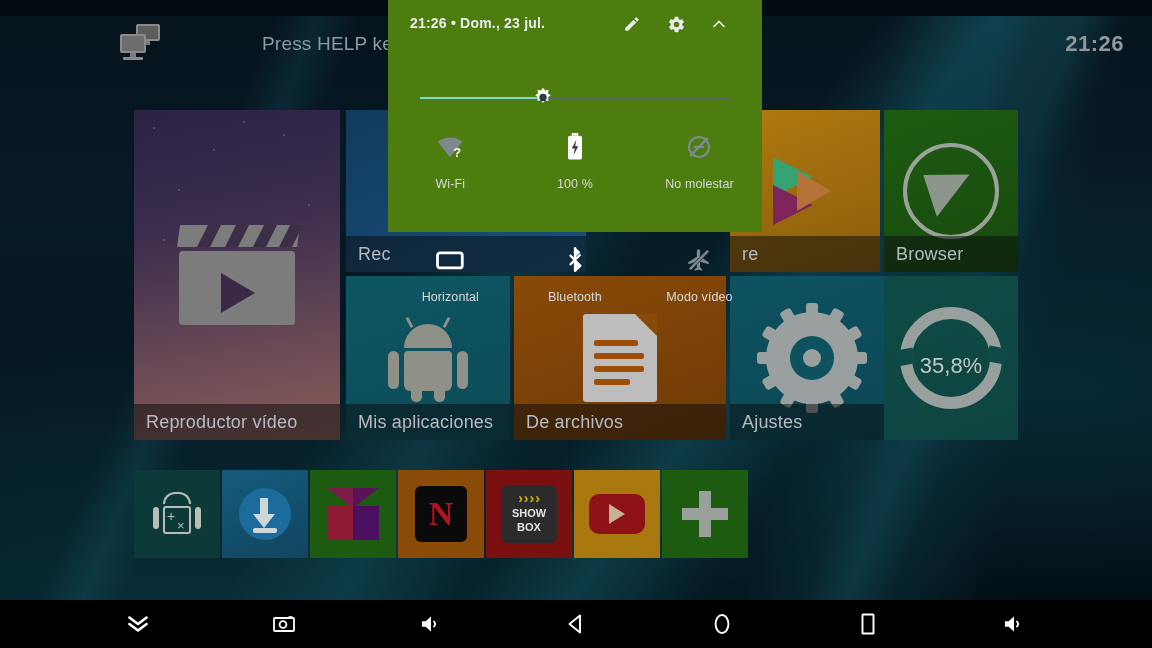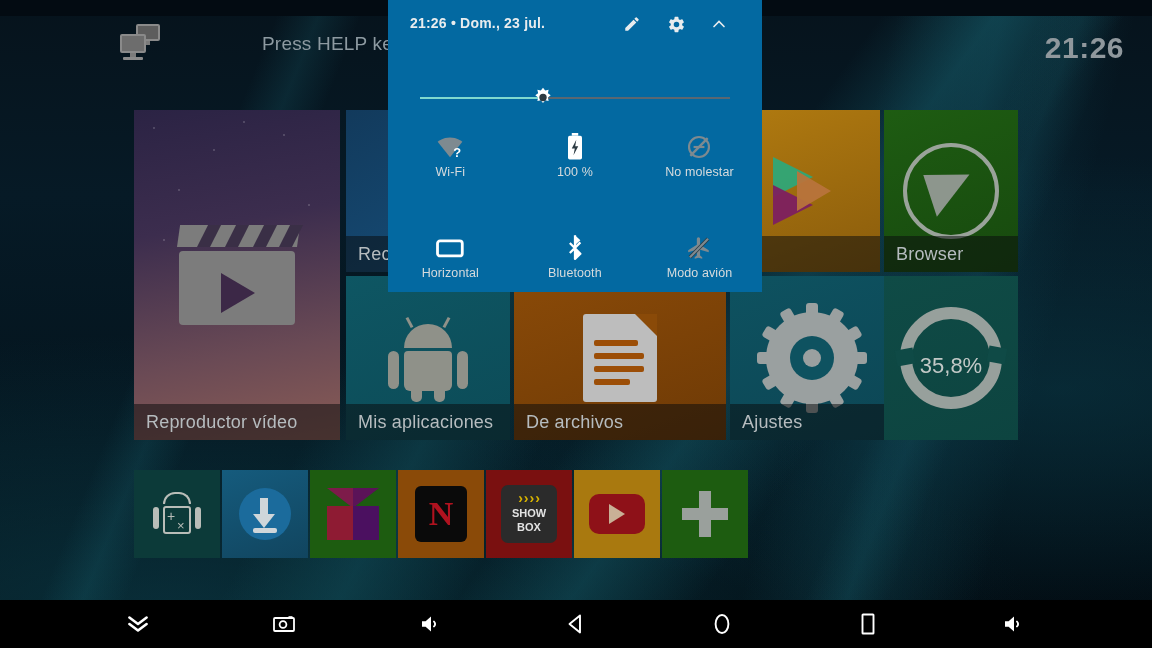--- a/index.html
+++ b/index.html
@@ -31,21 +31,21 @@
   .hdr-ico{ position:absolute; left:120px; top:23px; width:46px; height:40px; }
   .mon{ position:absolute; background:#6d6d6d; border:2px solid #8a8a8a; border-radius:2px; }
   .mon-b{ left:0; top:11px; width:26px; height:19px; }
   .mon-s{ left:16px; top:1px; width:24px; height:17px; background:#5d5d5d; }
   .mon-stand{ position:absolute; left:10px; top:30px; width:6px; height:5px; background:#7b7b7b; }
   .mon-base{ position:absolute; left:3px; top:34px; width:20px; height:3px; background:#8a8a8a; border-radius:1px; }
   .mon-s2{ position:absolute; left:24px; top:18px; width:6px; height:4px; background:#7b7b7b; }
 
   #helptext{ position:absolute; left:262px; top:33px; font-size:19px; color:#8d9aa1; letter-spacing:.2px; }
   #clockwrap{ position:absolute; right:28px; top:31px; display:flex; align-items:baseline; gap:12px; }
-  #clocktime{ font-size:30px; font-weight:bold; color:#90989d; letter-spacing:.5px; }
+  #clocktime{ font-size:22px; font-weight:bold; color:#90989d; letter-spacing:.5px; }
   #clockdate{ font-size:21px; color:#97a1a6; }
 
   
   #tiles{ position:absolute; left:134px; top:110px; width:884px; height:330px; }
   .tile{ position:absolute; overflow:hidden; }
   .tile-lbl{
     position:absolute; left:0; right:0; bottom:0; height:36px;
     background:rgba(10,12,14,0.52); color:#b6bcbf;
     font-size:18px; display:flex; align-items:center; padding-left:12px;
     letter-spacing:.2px; white-space:nowrap;
@@ -160,36 +160,36 @@
 
   .yt{ width:56px; height:40px; background:#8e1118; border-radius:10px; display:flex; align-items:center; justify-content:center; }
   .yt-p{ width:0;height:0; border-left:16px solid #c9b096; border-top:10px solid transparent; border-bottom:10px solid transparent; }
 
   .plus{ position:relative; width:46px; height:46px; }
   .plus i{ position:absolute; background:#9aa09c; }
   .plus .v{ left:17px; top:0; width:12px; height:46px; }
   .plus .h{ left:0; top:17px; width:46px; height:12px; }
 
   
-  #qs{ position:absolute; left:388px; top:0; width:374px; height:292px; background:#0369a1; }
+  #qs{ position:absolute; left:388px; top:0; width:374px; height:232px; background:#4d7c0f; }
   #qs-head{ position:relative; height:48px; }
   #qs-title{ position:absolute; left:22px; top:15px; font-size:14px; color:#e8ecee; font-weight:bold; letter-spacing:.2px; }
   .qs-act{ position:absolute; top:10px; width:28px; height:28px; display:flex; align-items:center; justify-content:center; }
   #qs-edit{ left:230px; } #qs-gear{ left:274px; } #qs-chev{ left:317px; }
 
   #qs-slider{ position:absolute; left:32px; top:90px; width:310px; height:18px; }
   .sl-track{ position:absolute; left:0; top:7px; width:310px; height:2px; background:#5a6771; }
   .sl-fill{ position:absolute; left:0; top:7px; width:118px; height:2px; background:#7fd9cf; }
   .sl-thumb{ position:absolute; left:110px; top:-4px; width:26px; height:26px; }
 
   .qs-grid{ position:absolute; left:0; top:130px; width:374px; }
   .qs-row{ display:flex; }
   .qs-cell{ width:124.6px; display:flex; flex-direction:column; align-items:center; }
   .qs-ico{ height:34px; display:flex; align-items:center; justify-content:center; }
-  .qs-lbl{ margin-top:1px; font-size:12.5px; color:#d7dbdd; letter-spacing:.1px; }
+  .qs-lbl{ margin-top:13px; font-size:12.5px; color:#d7dbdd; letter-spacing:.1px; }
   .qs-row2{ margin-top:52px; }
 
   
   #navbar{ position:absolute; left:0; bottom:0; width:1152px; height:48px; background:#000;
     display:flex; align-items:center; }
   .nav-btn{ position:absolute; top:0; height:48px; width:60px; display:flex; align-items:center; justify-content:center; }
 
   svg{ display:block; }
 </style>
 </head>
@@ -467,21 +467,21 @@
         </div>
 
         <div class="qs-cell">
           <div class="qs-ico">
             <svg width="26" height="26" viewBox="0 0 24 24">
               <path d="M21 16v-2l-8-5V3.5a1.5 1.5 0 10-3 0V9l-8 5v2l8-2.5V19l-2 1.5V22l3.5-1 3.5 1v-1.5L13 19v-5.5L21 16z" fill="#7e8a90"></path>
               <line x1="3.6" y1="20.6" x2="20.4" y2="3.4" stroke="#2c3a42" stroke-width="3.4"></line>
               <line x1="3.6" y1="20.6" x2="20.4" y2="3.4" stroke="#7e8a90" stroke-width="2"></line>
             </svg>
           </div>
-          <div class="qs-lbl">Modo avión</div>
+          <div class="qs-lbl">Modo vídeo</div>
         </div>
       </div>
     </div>
   </div>
 
   <div id="navbar">
 
     <div class="nav-btn" style="left:108px">
       <svg width="28" height="22" viewBox="0 0 26 20" fill="none" stroke="#ffffff" stroke-width="2.4" stroke-linecap="round" stroke-linejoin="round">
         <path d="M5 4l8 6 8-6"></path>

